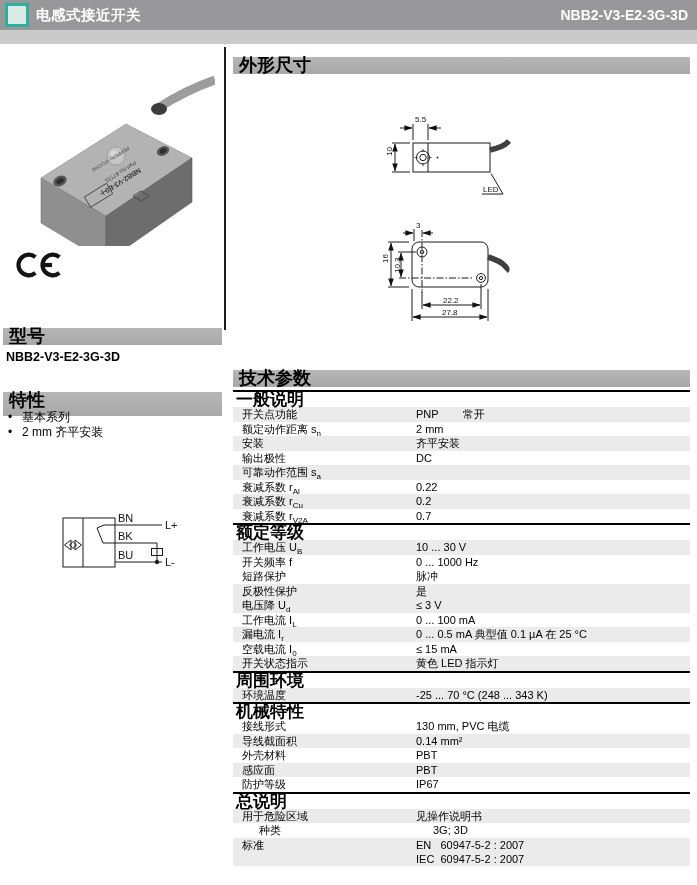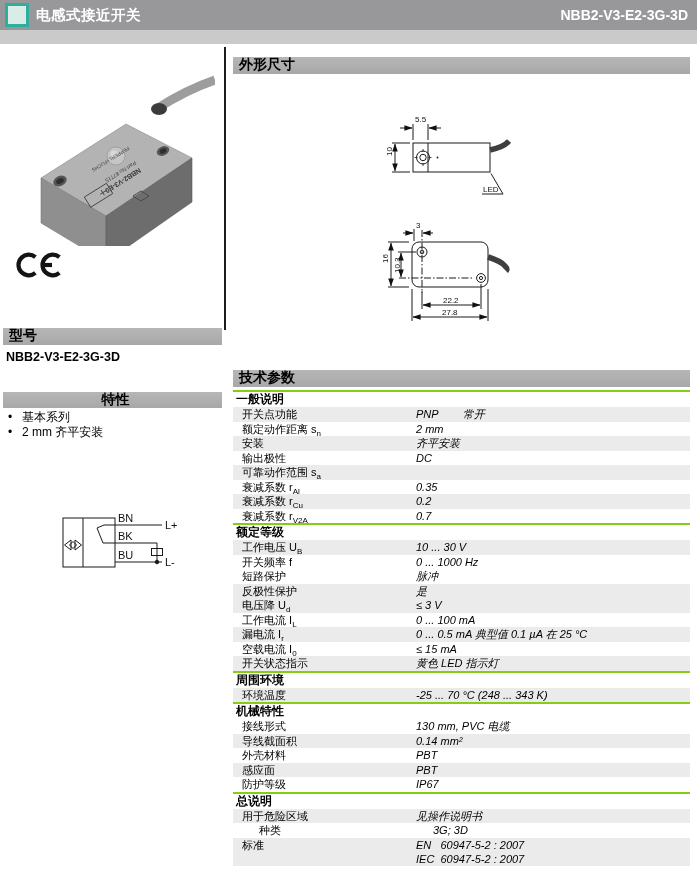--- a/index.html
+++ b/index.html
@@ -14,48 +14,48 @@
              color:#fff;font-size:14.5px;font-weight:bold;letter-spacing:.5px;}
   .top-model{position:absolute;right:9px;top:0;height:30px;line-height:30px;
              color:#fff;font-size:14px;font-weight:bold;}
   .sub-strip{position:absolute;left:0;top:30px;width:697px;height:14px;background:#cacaca;}
 
   
   .divider-v{position:absolute;left:224px;top:47px;width:2px;height:283px;background:#1c1c1c;}
 
   
   .bar{position:absolute;background:linear-gradient(#b6b6b6,#a8a8a8);
-       font-size:14px;font-weight:bold;color:#000;padding-left:6px;
-       height:17px;line-height:17px;box-sizing:border-box;font-family:Liberation Mono, monospace;}
+       font-size:18px;font-weight:bold;color:#000;padding-left:6px;
+       height:17px;line-height:17px;box-sizing:border-box;}
   .bar-model{left:3px;top:328px;width:219px;}
-  .bar-features{left:3px;top:392px;width:219px;height:16px;line-height:16px;text-align:center;}
+  .bar-features{left:3px;top:392px;width:219px;height:24px;line-height:16px;}
   .bar-wiring{left:3px;top:452px;width:219px;height:16px;line-height:16px;}
   .bar-dims{left:233px;top:57px;width:457px;}
   .bar-specs{left:233px;top:370px;width:457px;}
 
   .model-text{position:absolute;left:6px;top:350px;font-size:12.5px;font-weight:bold;}
 
   .features-list{position:absolute;left:8px;top:410px;width:210px;}
   .feature-item{display:flex;align-items:flex-start;font-size:12px;line-height:15px;}
   .feature-item .dot{width:14px;flex:0 0 14px;font-size:12px;}
 
   
   .lineart{stroke:#1a1a1a;stroke-width:1;fill:none;}
   .dimtxt{font-size:8px;fill:#111;font-family:"Liberation Sans",sans-serif;}
   .wiretxt{font-size:11px;fill:#111;font-family:"Liberation Sans",sans-serif;}
 
   
   .spec-table{position:absolute;left:233px;top:390px;width:457px;font-size:11px;}
-  .spec-group-header{border-top:2px solid #84cc16;font-weight:bold;font-size:12px;
+  .spec-group-header{border-top:2px solid #000000;font-weight:bold;font-size:17px;
                      padding:1px 0 1px 3px;height:13px;line-height:13px;}
   .spec-row{display:flex;min-height:14.5px;align-items:flex-start;line-height:14px;}
   .spec-row.shade{background:#ebebeb;}
   .spec-label{width:174px;flex:0 0 174px;padding-left:9px;white-space:nowrap;}
   .spec-row.indent .spec-label{padding-left:26px;}
-  .spec-value{flex:1;white-space:pre-wrap;font-style:italic;}
+  .spec-value{flex:1;white-space:pre-wrap;}
   .spec-value .vpart{display:inline-block;margin-right:24px;}
   sub{font-size:8px;line-height:0;}
 
   .photo-svg{position:absolute;left:8px;top:56px;}
   .ce-svg{position:absolute;left:10px;top:250px;}
   .wiring-svg{position:absolute;left:0;top:490px;}
   .dims-svg{position:absolute;left:237px;top:85px;}
 </style>
 </head>
 <body>
@@ -234,21 +234,21 @@
       </div>
       <div class="spec-row">
         <div class="spec-label">输出极性</div>
         <div class="spec-value">DC</div>
       </div>
       <div class="spec-row shade">
         <div class="spec-label">可靠动作范围 s<sub>a</sub></div>
       </div>
       <div class="spec-row">
         <div class="spec-label">衰减系数 r<sub>Al</sub></div>
-        <div class="spec-value">0.35</div>
+        <div class="spec-value">0.22</div>
       </div>
       <div class="spec-row shade">
         <div class="spec-label">衰减系数 r<sub>Cu</sub></div>
         <div class="spec-value">0.2</div>
       </div>
       <div class="spec-row">
         <div class="spec-label">衰减系数 r<sub>V2A</sub></div>
         <div class="spec-value">0.7</div>
       </div>
       <div class="spec-group-header">额定等级</div>

